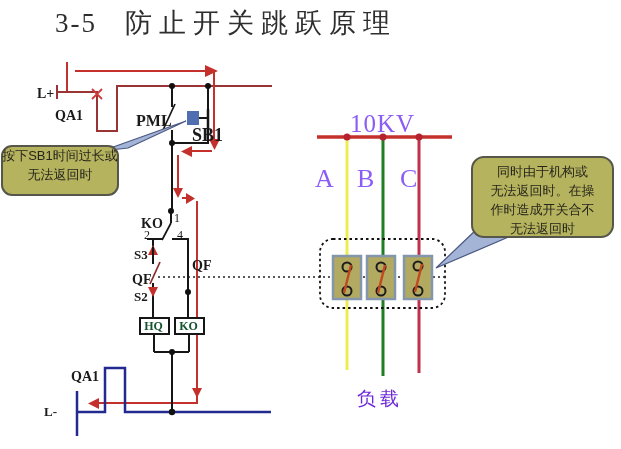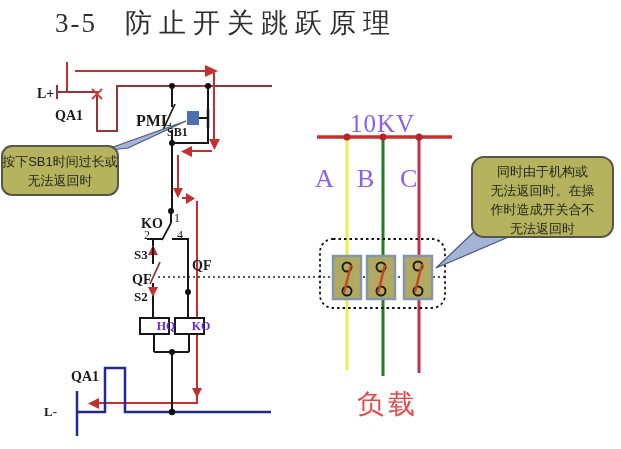--- a/index.html
+++ b/index.html
@@ -7,35 +7,35 @@
     position:relative;width:621px;height:449px;background:#ffffff;overflow:hidden;
     font-family:"Liberation Serif","DejaVu Serif",serif;
   }
   #diagram-svg{position:absolute;left:0;top:0;}
   .lbl{
     position:absolute;white-space:nowrap;color:#1a1a1a;
     font-family:"Liberation Serif","DejaVu Serif",serif;font-weight:bold;
   }
   .num{font-weight:normal;font-size:12px;}
   .coil-lbl{
-    position:absolute;width:52px;height:16px;line-height:16px;text-align:center;
-    font-size:12px;font-weight:bold;color:#6d28d9;
+    position:absolute;width:27px;height:16px;line-height:16px;text-align:center;
+    font-size:12px;font-weight:bold;color:#14532d;
     font-family:"Liberation Serif","DejaVu Serif",serif;
   }
   #page-title{
     position:absolute;left:55px;top:5px;font-size:27px;color:#2e2e2e;font-weight:normal;
   }
   #page-title .t-num{margin-right:28px;letter-spacing:2px;}
   #page-title .t-text{letter-spacing:7px;}
   .callout{
     position:absolute;box-sizing:border-box;color:#26261c;
     font-family:"Liberation Sans","DejaVu Sans",sans-serif;font-size:13px;line-height:19px;
     text-align:center;
   }
-  #callout-left{left:2px;top:146px;width:116px;height:49px;padding-top:6px;}
+  #callout-left{left:2px;top:146px;width:116px;height:49px;}
   #callout-right{left:472px;top:157px;width:141px;height:80px;padding-top:5px;}
   .big-serif{font-weight:normal;color:#8b5cf6;}
 </style>
 </head>
 <body>
 
 <div id="screen">
 
   <svg id="diagram-svg" width="621" height="449" viewBox="0 0 621 449">
 
@@ -157,33 +157,33 @@
   <div id="callout-right" class="callout">
     <div>同时由于机构或</div>
     <div>无法返回时。在操</div>
     <div>作时造成开关合不</div>
     <div>无法返回时</div>
   </div>
 
   <div class="lbl" style="left:37px;top:86px;font-size:14px;">L+</div>
   <div class="lbl" style="left:55px;top:108px;font-size:14px;">QA1</div>
   <div class="lbl" style="left:136px;top:112px;font-size:16px;">PML</div>
-  <div class="lbl" style="left:167px;top:125px;font-size:12px;">SB1</div>
+  <div class="lbl" style="left:192px;top:125px;font-size:18px;">SB1</div>
   <div class="lbl" style="left:141px;top:216px;font-size:14px;">KO</div>
   <div class="lbl num" style="left:174px;top:211px;">1</div>
   <div class="lbl num" style="left:144px;top:228px;">2</div>
   <div class="lbl num" style="left:177px;top:228px;">4</div>
   <div class="lbl" style="left:134px;top:247px;font-size:13px;">S3</div>
   <div class="lbl" style="left:132px;top:272px;font-size:14px;">QF</div>
   <div class="lbl" style="left:134px;top:289px;font-size:13px;">S2</div>
   <div class="lbl" style="left:192px;top:258px;font-size:14px;">QF</div>
   <div class="coil-lbl" style="left:140px;top:318px;">HQ</div>
   <div class="coil-lbl" style="left:175px;top:318px;">KO</div>
   <div class="lbl" style="left:71px;top:369px;font-size:14px;">QA1</div>
   <div class="lbl" style="left:44px;top:404px;font-size:13px;">L-</div>
 
   <div class="lbl big-serif" style="left:350px;top:110px;font-size:25px;letter-spacing:1px;">10KV</div>
   <div class="lbl big-serif" style="left:315px;top:164px;font-size:26px;">A</div>
   <div class="lbl big-serif" style="left:357px;top:164px;font-size:26px;">B</div>
   <div class="lbl big-serif" style="left:400px;top:164px;font-size:26px;">C</div>
-  <div class="lbl big-serif" style="left:357px;top:386px;font-size:27px;letter-spacing:4px;color:#ef4444;">负载</div>
+  <div class="lbl big-serif" style="left:357px;top:386px;font-size:19px;letter-spacing:4px;color:#6d28d9;">负载</div>
 
 </div>
 
 </body></html>

